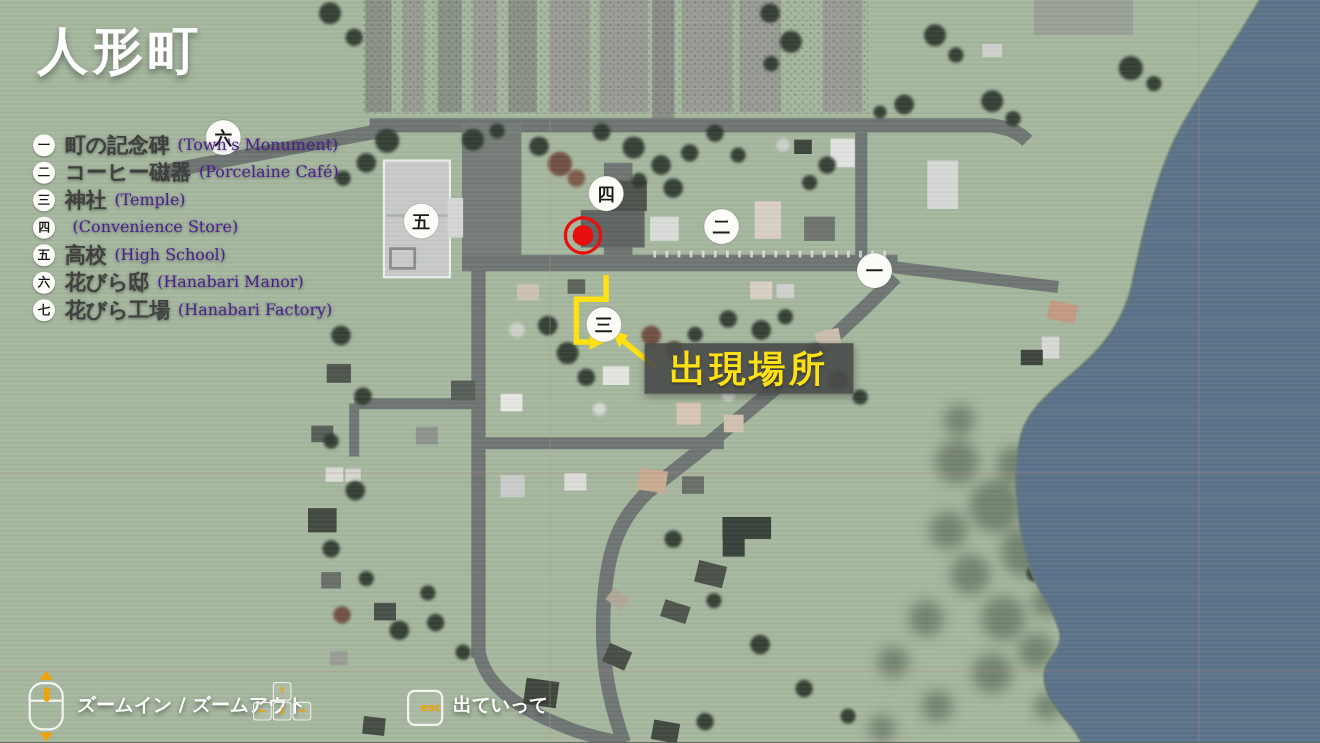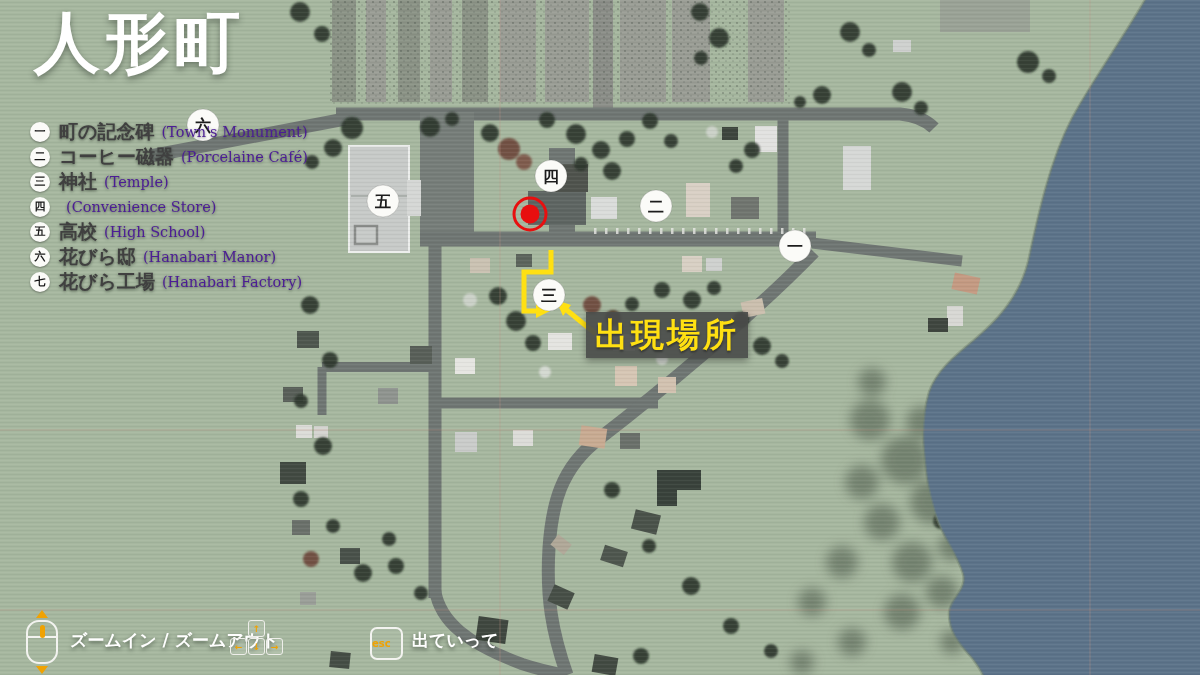--- a/index.html
+++ b/index.html
@@ -2,38 +2,38 @@
 <html><head>
 <meta charset="utf-8">
 <style>
   html,body{margin:0;padding:0;background:#222;}
   .stage{position:relative;width:1200px;height:675px;overflow:hidden;background:#a6b79f;
          font-family:"DejaVu Sans","Liberation Sans",sans-serif;}
   .map-svg{position:absolute;left:0;top:0;width:1200px;height:675px;display:block;}
 
   
   .title-block{position:absolute;left:34px;top:10px;color:#fff;pointer-events:none;}
-  .title-main{font-size:66px;line-height:1;font-weight:bold;letter-spacing:4px;
-              text-shadow:0 3px 6px rgba(30,40,30,.45);}
+  .title-main{font-size:46px;line-height:1;font-weight:bold;letter-spacing:4px;
+              text-shadow:0 3px 6px rgba(30,40,30,.45);margin-top:13px;}
   .title-sub{font-size:17px;font-weight:bold;letter-spacing:1px;margin-top:4px;
              text-shadow:0 2px 4px rgba(30,40,30,.5);}
 
   
   .legend{position:absolute;left:30px;top:119px;margin:0;padding:0;list-style:none;}
   .legend li{display:flex;align-items:center;height:25px;white-space:nowrap;}
   .lg-circle{display:inline-flex;align-items:center;justify-content:center;flex:0 0 auto;
              width:20px;height:20px;border-radius:50%;background:#fbfbf8;color:#161616;
              font-size:11px;font-weight:bold;margin-right:9px;
              box-shadow:0 1px 2px rgba(0,0,0,.35);}
   .lg-jp{color:#404040;font-size:19px;font-weight:bold;text-shadow:0 1px 3px rgba(20,30,20,.55);}
   .lg-en{color:#4c1d95;font-size:14.5px;margin-left:7px;font-family:"DejaVu Serif","Liberation Serif",serif;
          text-shadow:0 1px 3px rgba(20,30,20,.55);}
 
   
-  .spawn-label{position:absolute;left:586px;top:312px;width:162px;height:46px;
+  .spawn-label{position:absolute;left:586px;top:312px;width:190px;height:46px;
                background:rgba(74,76,74,.92);display:flex;align-items:center;justify-content:center;
                box-shadow:0 3px 7px rgba(0,0,0,.35);}
   .spawn-label span{color:#ffe012;font-size:33px;font-weight:bold;letter-spacing:3px;
                     text-shadow:0 2px 2px rgba(0,0,0,.35);}
 
   
   .hint-text{position:absolute;color:#fff;font-size:17px;font-weight:bold;
              text-shadow:0 2px 4px rgba(20,30,20,.6);white-space:nowrap;}
   .mouse-icon{position:absolute;left:26px;top:620px;width:28px;height:40px;
               border:2.5px solid #f3f3f0;border-radius:13px;}
@@ -41,21 +41,21 @@
   .mouse-icon .wheel{position:absolute;left:50%;top:3px;width:5px;height:13px;margin-left:-2.5px;
                      background:#f0a202;border-radius:2.5px;}
   .arr{position:absolute;width:0;height:0;border-left:6px solid transparent;border-right:6px solid transparent;}
   .arr-up{left:50%;top:-12px;margin-left:-6px;border-bottom:8px solid #f0a202;}
   .arr-dn{left:50%;bottom:-12px;margin-left:-6px;border-top:8px solid #f0a202;}
   .keys-icon{position:absolute;left:230px;top:620px;width:52px;height:36px;}
   .keycap{position:absolute;width:15px;height:15px;border:1.5px solid #eeeeea;border-radius:3px;
           background:rgba(255,255,255,.10);color:#f0a202;font-size:9px;font-weight:bold;
           display:flex;align-items:center;justify-content:center;}
   .esc-key{position:absolute;left:370px;top:627px;width:29px;height:29px;border:2px solid #f3f3f0;
-           border-radius:7px;display:flex;align-items:center;justify-content:flex-start;
+           border-radius:7px;display:flex;align-items:center;justify-content:flex-end;
            color:#f0a202;font-size:10px;font-weight:bold;background:rgba(255,255,255,.06);}
 </style>
 </head>
 <body>
 
 <div class="stage">
 
   <svg class="map-svg" viewBox="0 0 1200 675">
     <defs>
       <pattern id="speck" width="7" height="7" patternUnits="userSpaceOnUse">

